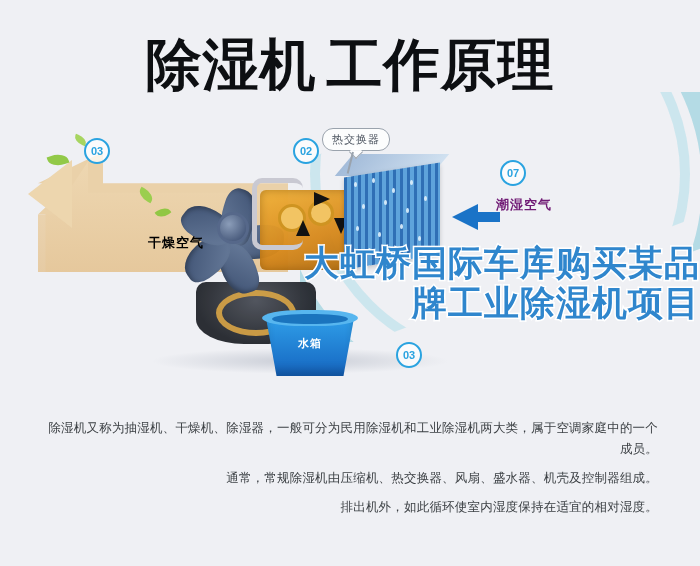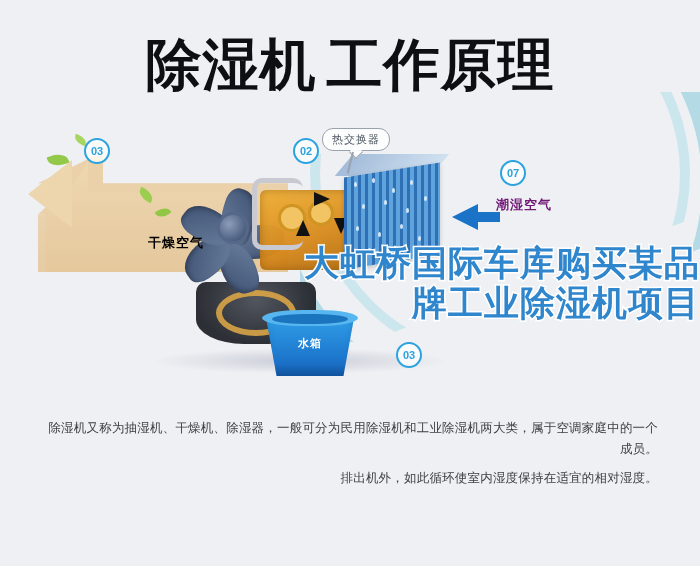--- a/index.html
+++ b/index.html
@@ -323,16 +323,17 @@
 
   </div>
 
   <div class="wm">
     <div>大虹桥国际车库购买某品</div>
     <div>牌工业除湿机项目</div>
   </div>
 
   <div class="copy">
     <p>除湿机又称为抽湿机、干燥机、除湿器，一般可分为民用除湿机和工业除湿机两大类，属于空调家庭中的一个成员。</p>
+    <p>通常，常规除湿机由压缩机、热交换器、风扇、盛水器、机壳及控制器组成。</p>
     <p>排出机外，如此循环使室内湿度保持在适宜的相对湿度。</p>
   </div>
 
 </div>
 
 </body></html>

